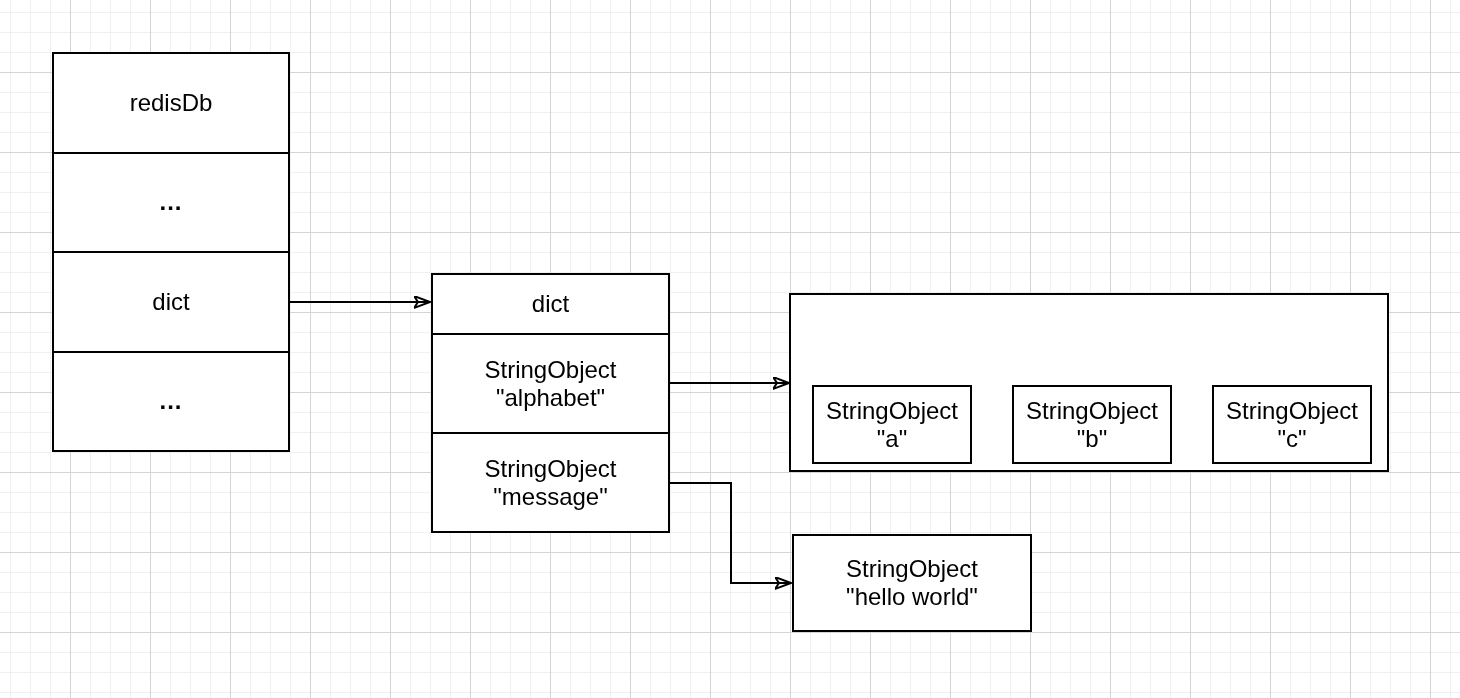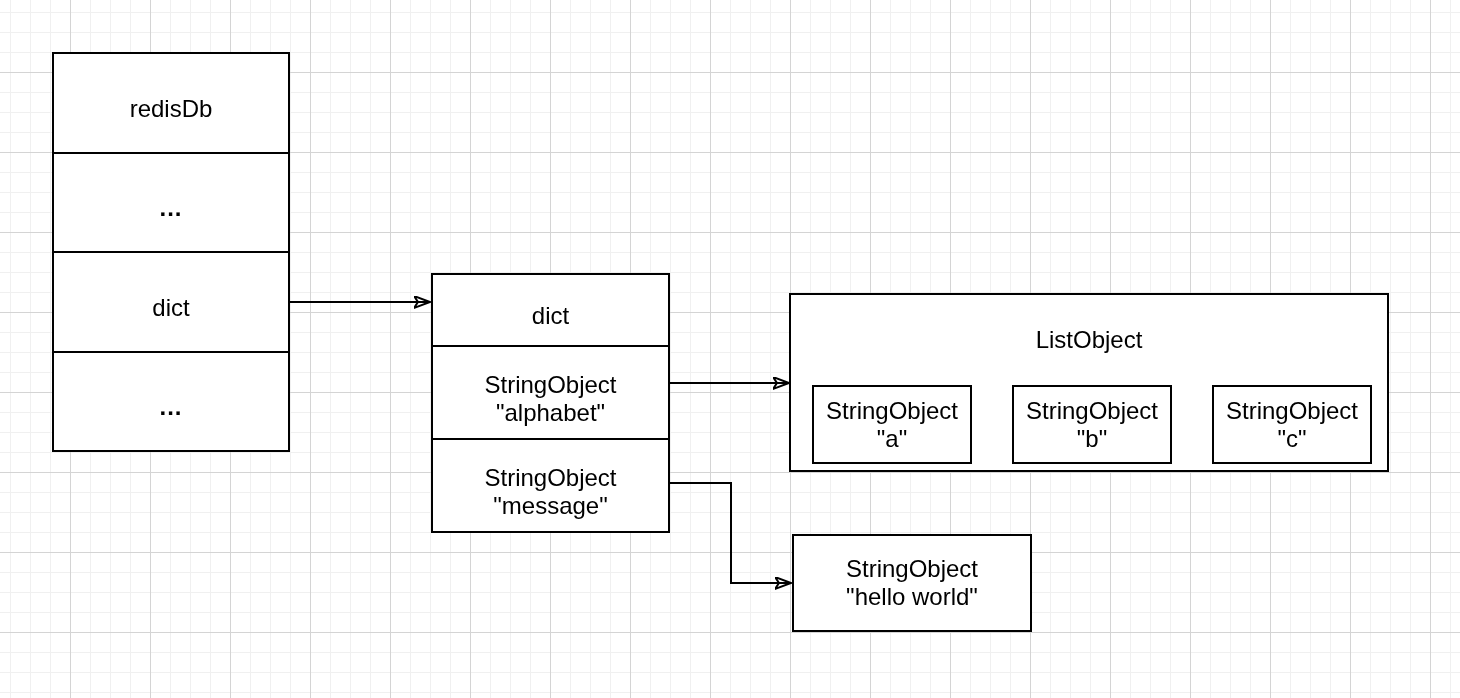--- a/index.html
+++ b/index.html
@@ -32,21 +32,20 @@
     line-height: 28px;
     text-align: center;
   }
   .vtable { display: flex; flex-direction: column; }
   .vtable .cell {
     flex: 1 1 auto;
     display: flex;
     align-items: center;
     justify-content: center;
     border-bottom: 2px solid #000000;
-    margin-top: 12px;
   }
   .vtable .cell:last-child { border-bottom: none; }
   .cell-fixed-60 { flex: 0 0 58px !important; }
   .twoline { display: flex; flex-direction: column; align-items: center; justify-content: center; }
   .dots { font-weight: bold; letter-spacing: 1px; }
   .container-title {
     position: absolute;
     left: 0; right: 0; top: 0;
     height: 90px;
     display: flex;
@@ -116,23 +115,20 @@
       <div>StringObject</div>
       <div>"alphabet"</div>
     </div>
     <div class="cell twoline">
       <div>StringObject</div>
       <div>"message"</div>
     </div>
   </div>
 
   <div class="node" style="left:789px; top:293px; width:600px; height:179px;">
-    <div class="container-title">
-      <span>ListObject</span>
-    </div>
     <div class="inner-node" style="left:21px;">
       <div class="centered-2line">
         <div>StringObject</div>
         <div>"a"</div>
       </div>
     </div>
     <div class="inner-node" style="left:221px;">
       <div class="centered-2line">
         <div>StringObject</div>
         <div>"b"</div>

